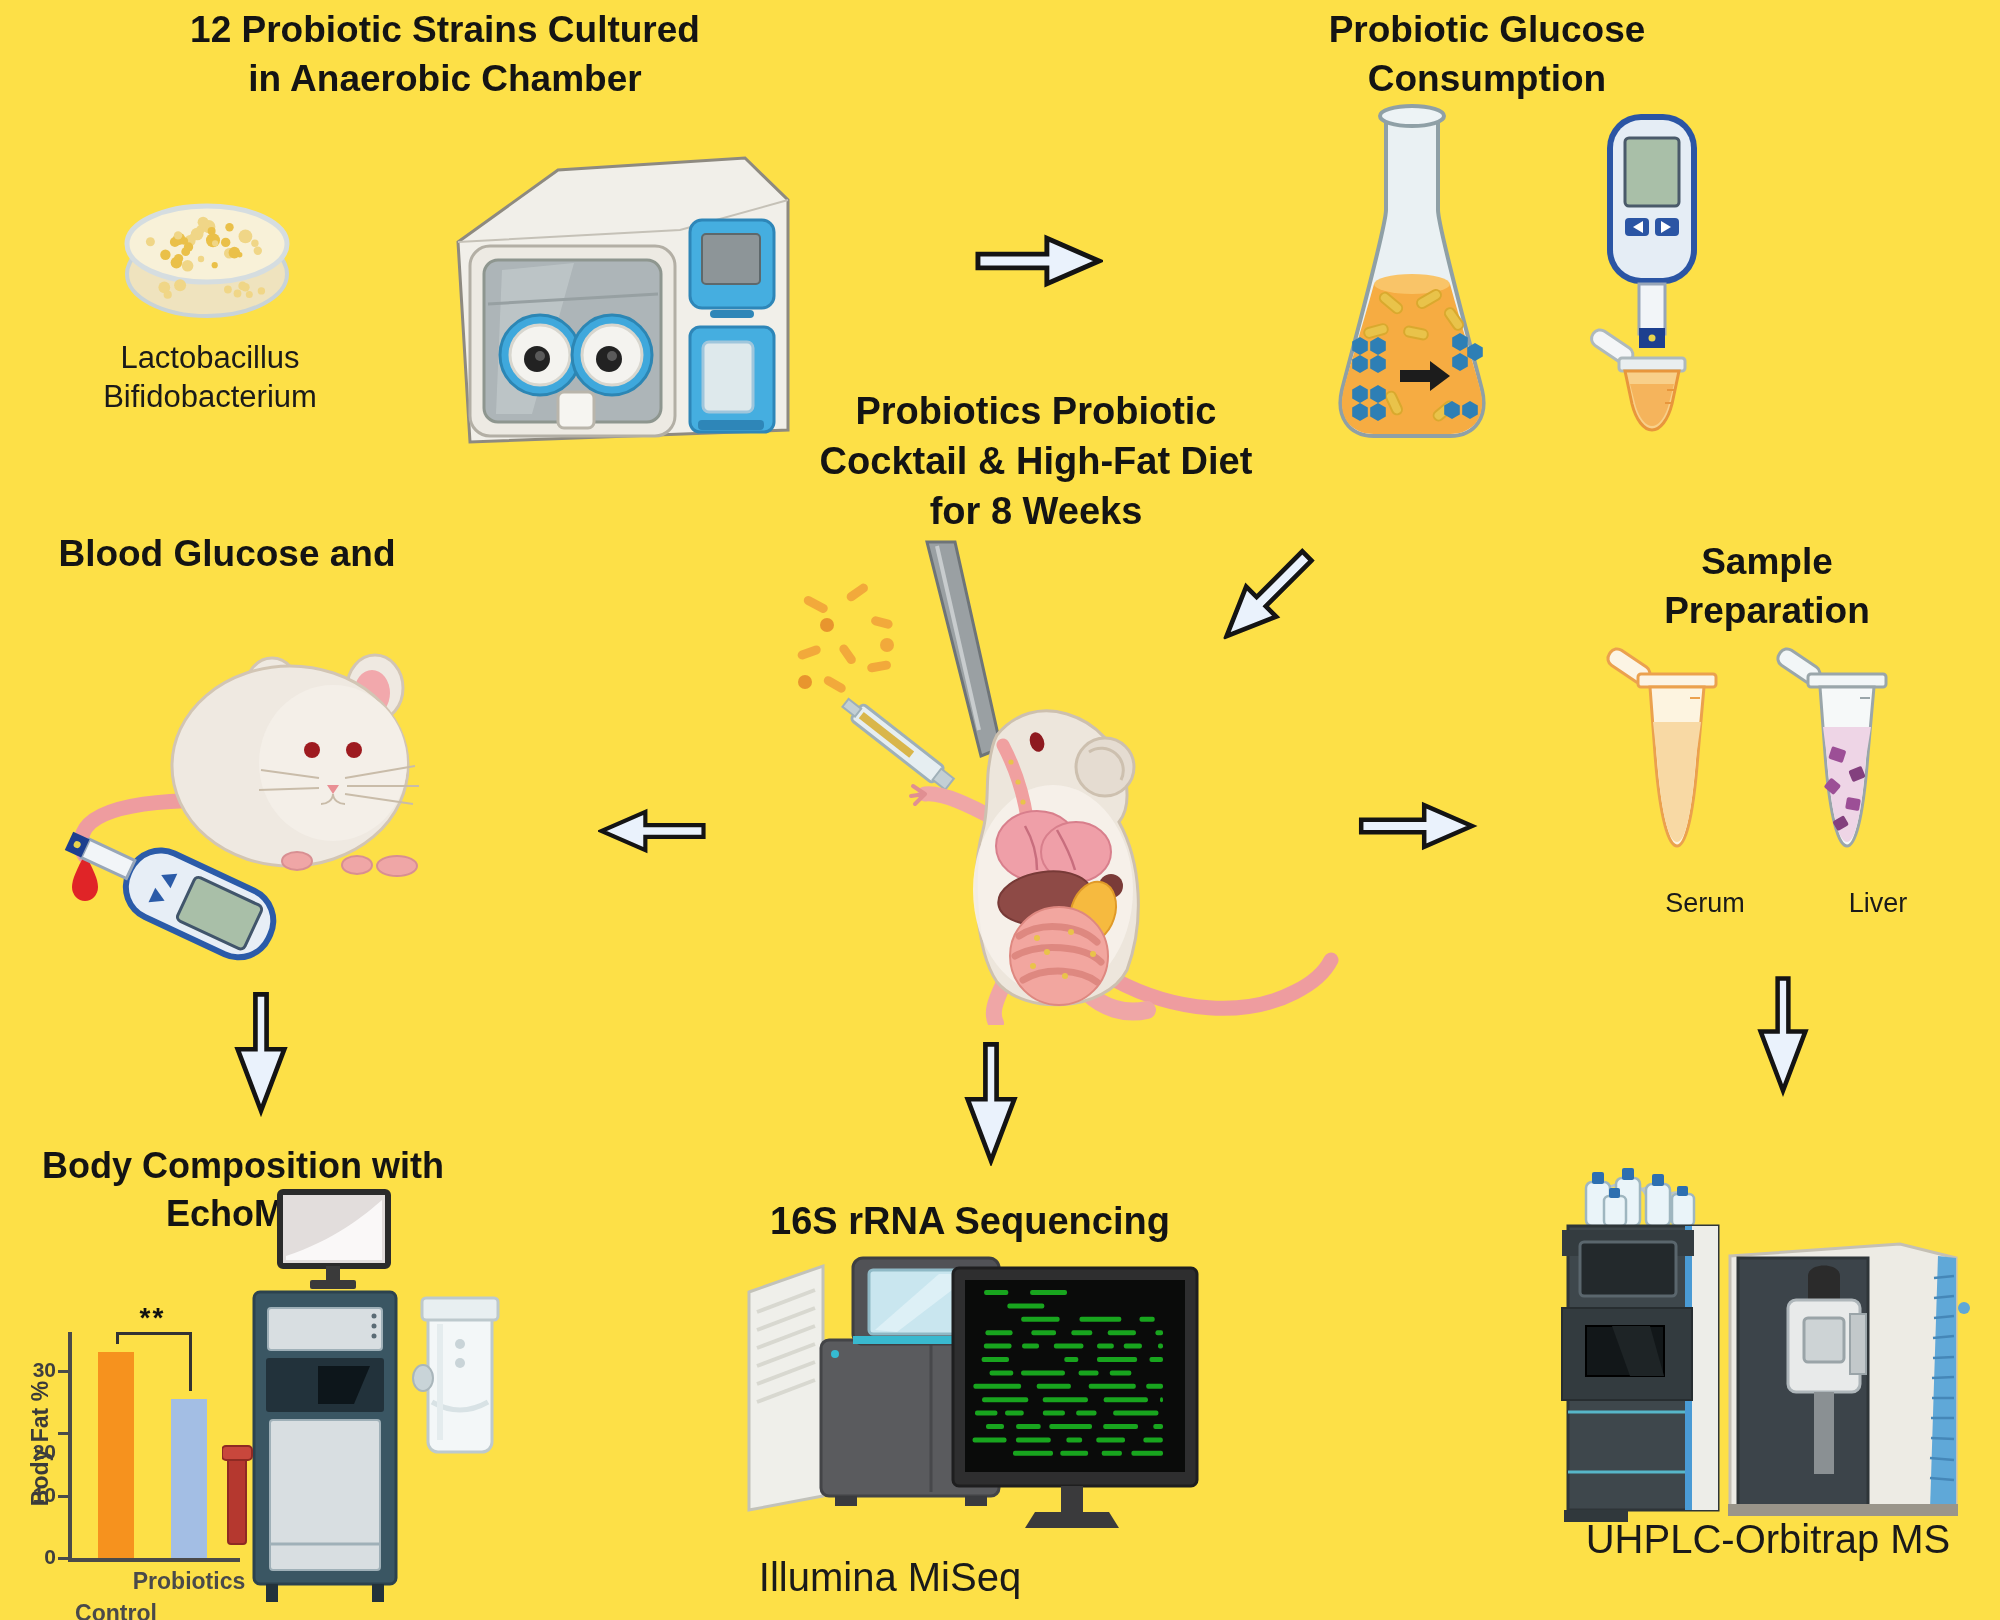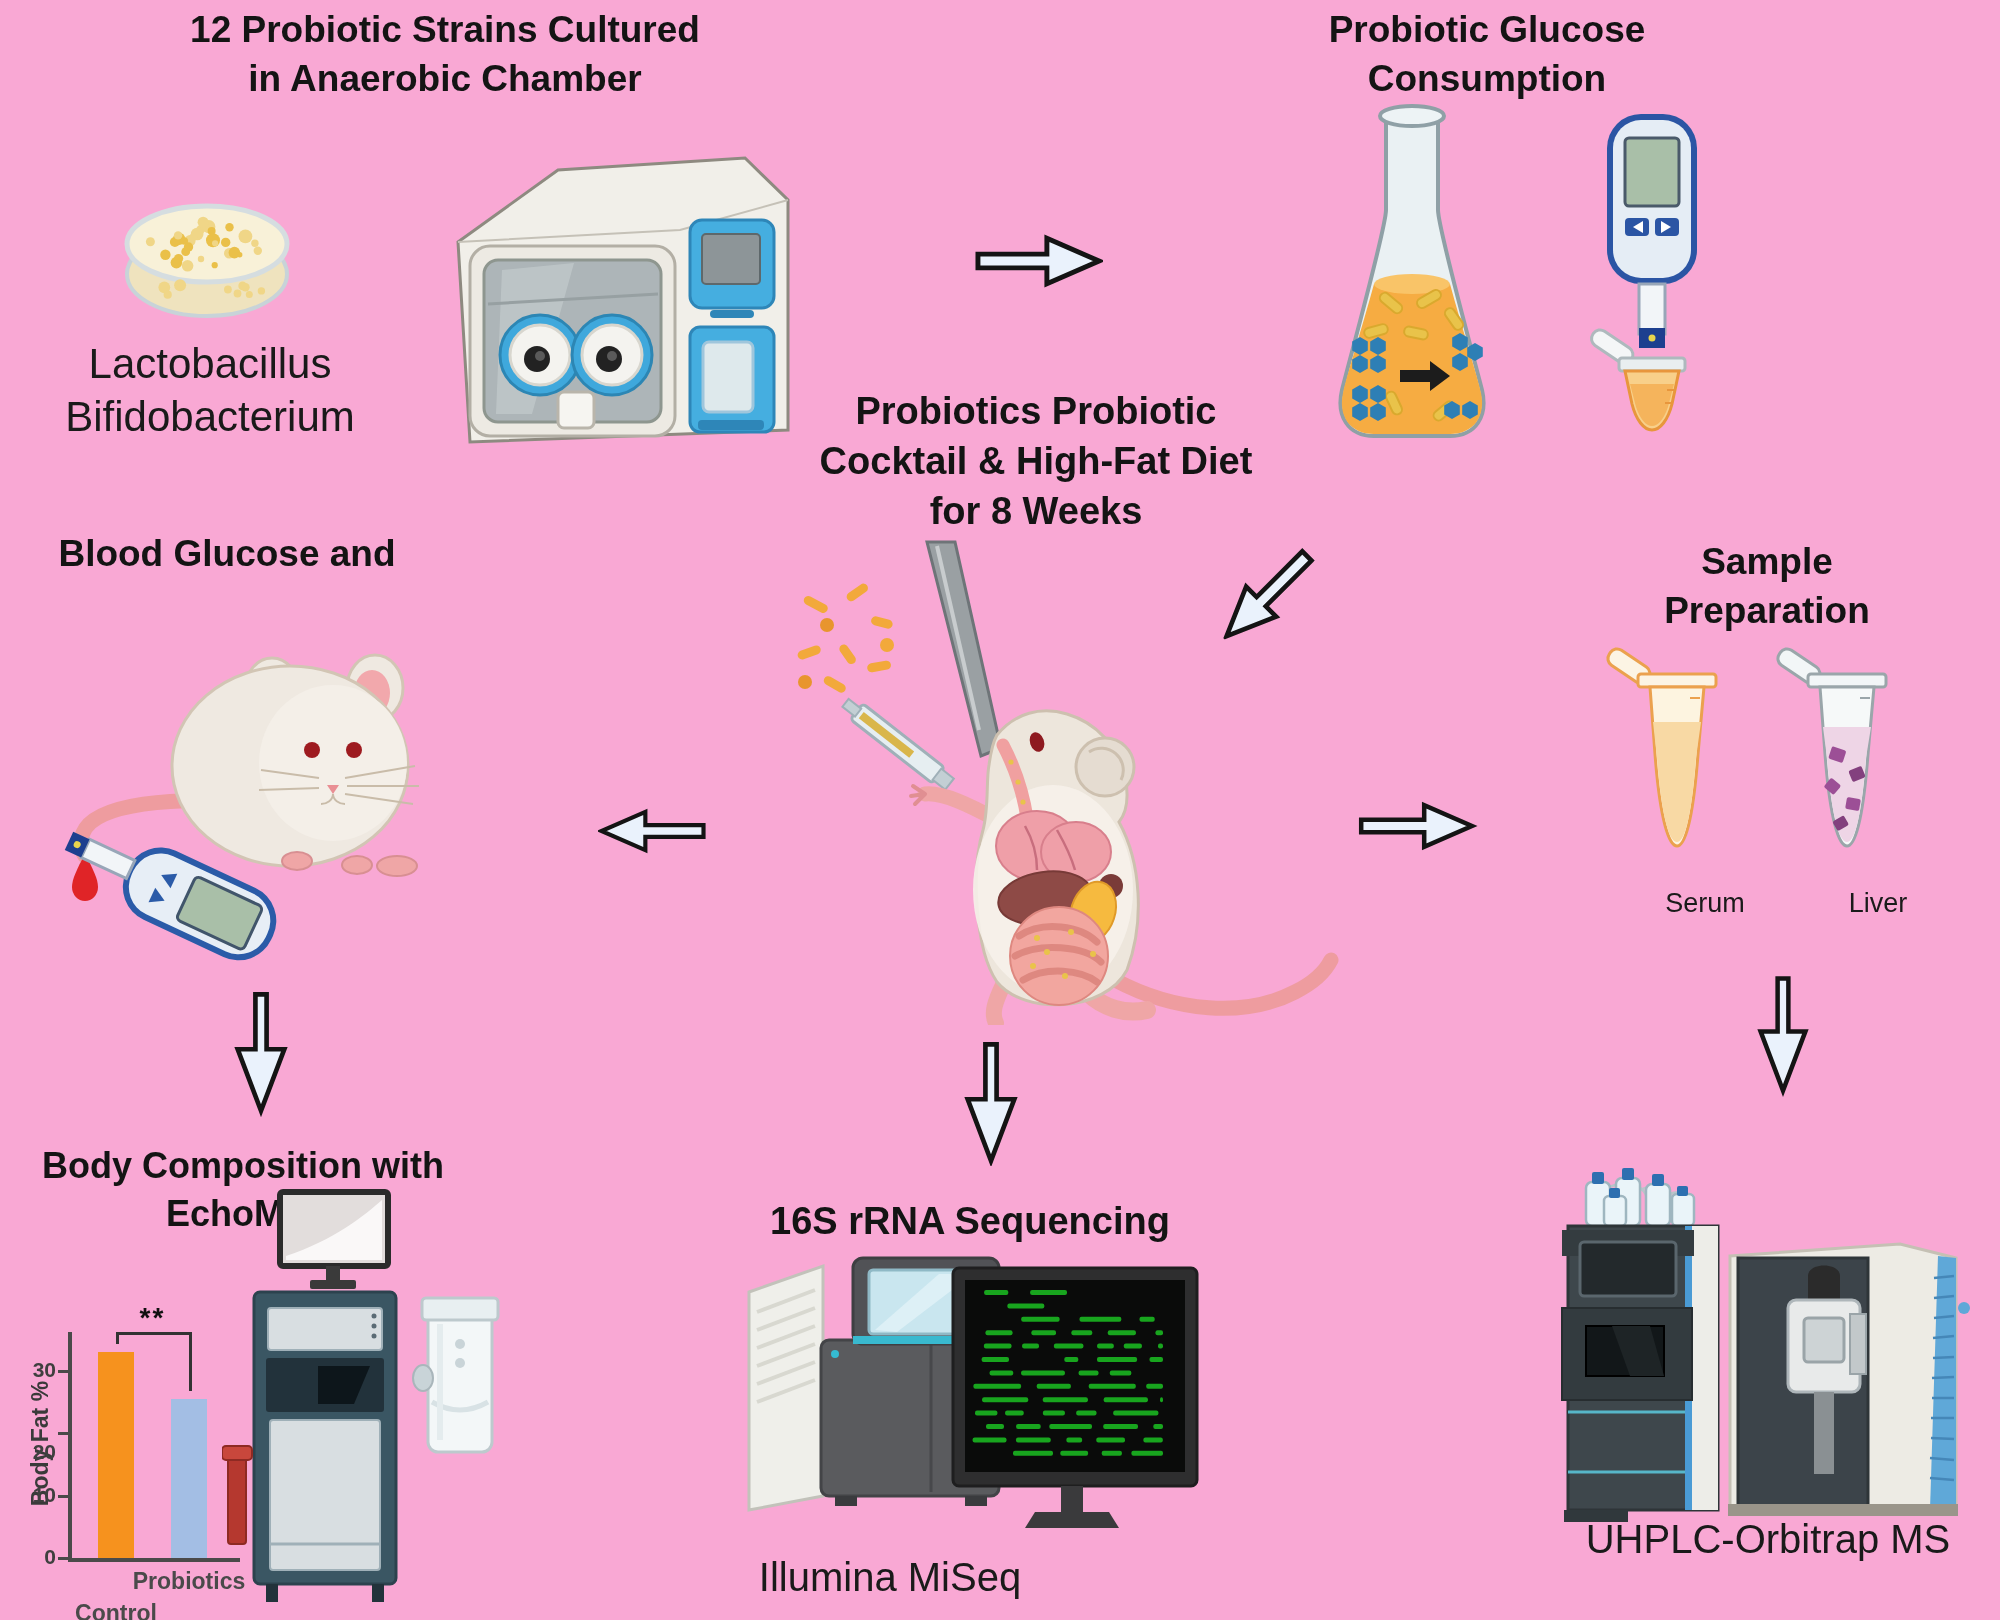--- a/index.html
+++ b/index.html
@@ -1,22 +1,22 @@
 <!DOCTYPE html>
 <html style="--arrow-fill: #EAF2FC; --arrow-stroke: #141414;"><head>
 <meta charset="utf-8">
 <style>
   html,body{margin:0;padding:0;background:#fff;}
-  .canvas{position:relative;width:2000px;height:1620px;background:#f9a8d4;overflow:hidden;
+  .canvas{position:relative;width:2000px;height:1620px;background:#fde047;overflow:hidden;
           font-family:"Liberation Sans",sans-serif;}
   .abs{position:absolute;}
   .title{font-weight:700;color:#141414;text-align:center;line-height:1.32;}
   .caption{font-weight:400;color:#1a1a1a;text-align:center;line-height:1.26;}
   .fs37{font-size:37px;} .fs38{font-size:38px;} .fs36{font-size:36px;}
-  .cap31{font-size:42px;} .cap33{font-size:27px;} .cap40{font-size:40px;}
+  .cap31{font-size:31px;} .cap33{font-size:27px;} .cap40{font-size:40px;}
   .arrow path{fill:var(--arrow-fill,#EAF2FC);stroke:var(--arrow-stroke,#141414);stroke-width:5;stroke-linejoin:miter;}
   
   #chart{font-family:"Liberation Sans",sans-serif;}
   .axis{position:absolute;background:#4a4a4a;}
   .ylabel{position:absolute;left:-62px;top:134px;width:180px;text-align:center;
           transform:rotate(-90deg);font-weight:700;font-size:23px;color:#3a3a3a;}
   .tickmark{position:absolute;background:#4a4a4a;width:10px;height:3px;}
   .ticklabel{position:absolute;width:40px;text-align:right;font-weight:700;font-size:21px;color:#3f3f3f;}
   .bar{position:absolute;}
   .catlabel{position:absolute;width:140px;text-align:center;font-weight:700;font-size:23px;color:#4a4a4a;white-space:nowrap;}

